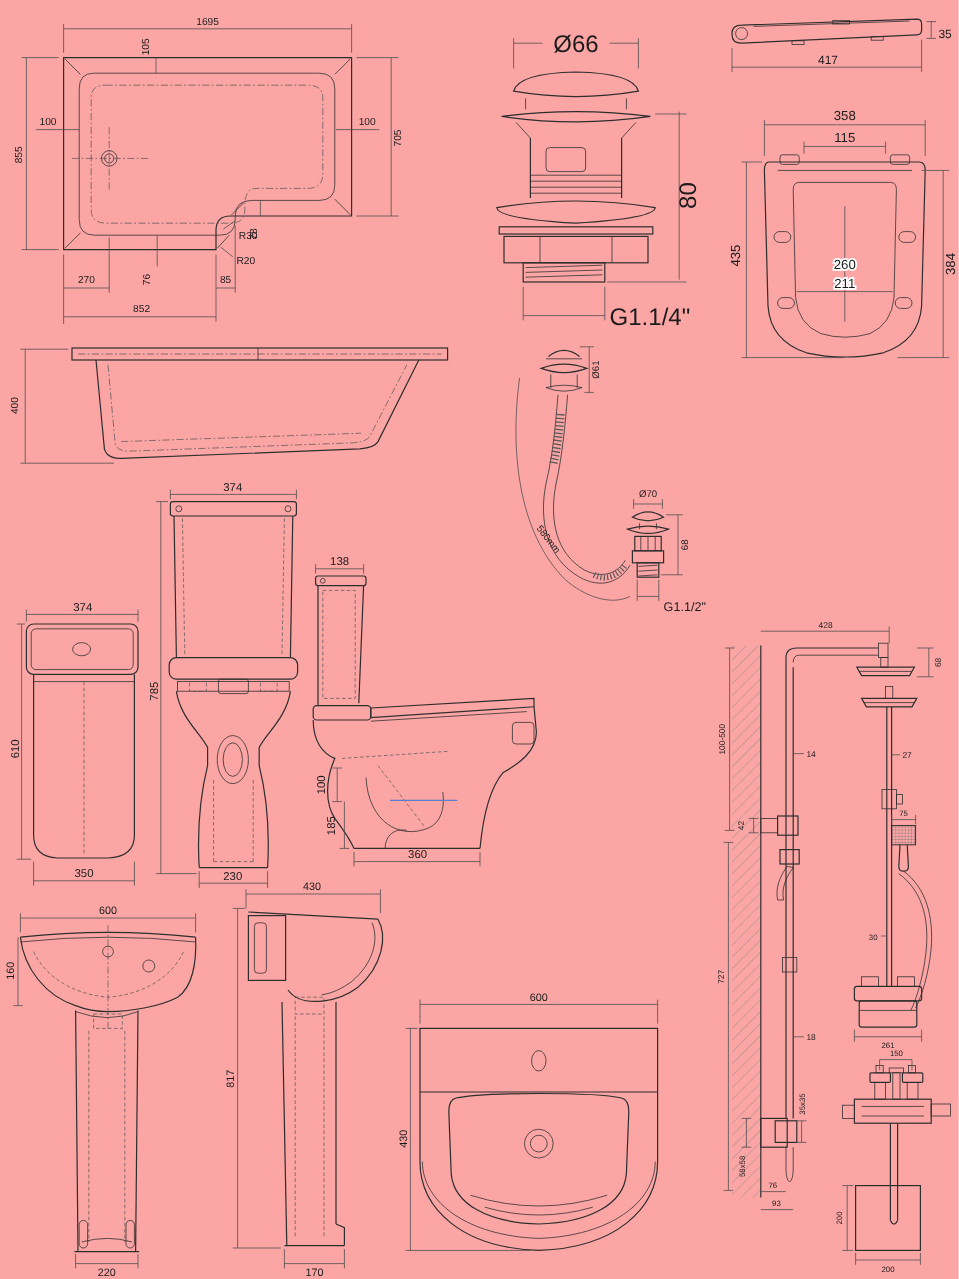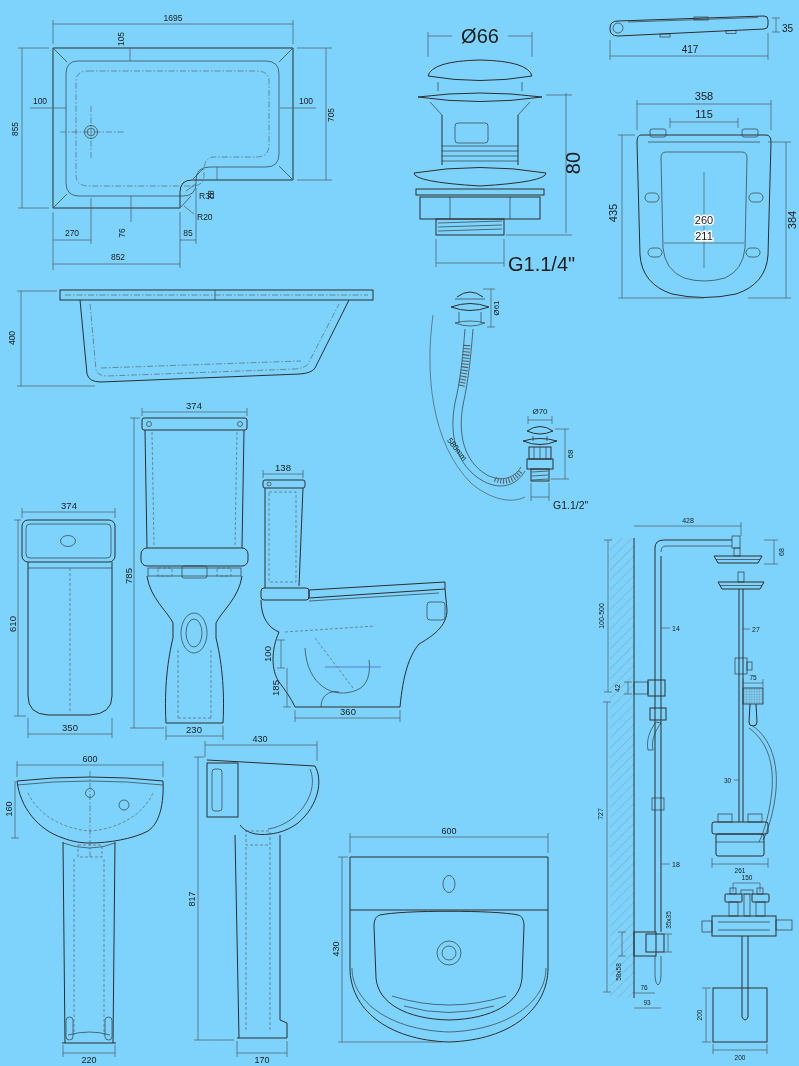--- a/index.html
+++ b/index.html
@@ -1,16 +1,16 @@
 <!DOCTYPE html>
 <html><head>
 <meta charset="utf-8">
 <style>
   html,body{margin:0;padding:0;background:#fff;}
-  .sheet{position:relative;width:799px;height:1066px;background:#7dd3fc;overflow:hidden;
+  .sheet{position:relative;width:799px;height:1066px;background:#fca5a5;overflow:hidden;
          font-family:"Liberation Sans",sans-serif;}
   svg{position:absolute;overflow:visible;}
   text{font-family:"Liberation Sans","DejaVu Sans",sans-serif;fill:#1c1c1c;}
   .o{fill:none;stroke:#2e2e2e;stroke-width:1;}
   .t{fill:none;stroke:#2e2e2e;stroke-width:.65;}
   .d{fill:none;stroke:#4d4d4d;stroke-width:.65;}
   .dd{fill:none;stroke:#555;stroke-width:.6;stroke-dasharray:6 2 1.5 2;}
   .ds{fill:none;stroke:#555;stroke-width:.6;stroke-dasharray:3 2;}
   .rib{fill:none;stroke:#5a5a5a;stroke-width:7;stroke-dasharray:1.1 2;}
   .rib2{fill:none;stroke:#5a5a5a;stroke-width:5;stroke-dasharray:1 1.8;}

